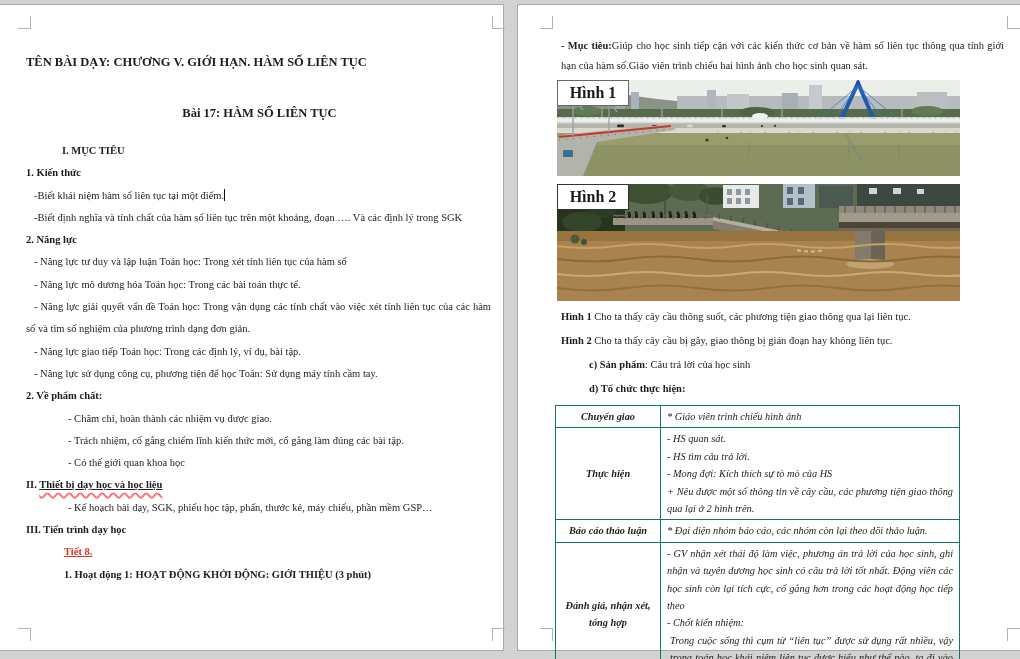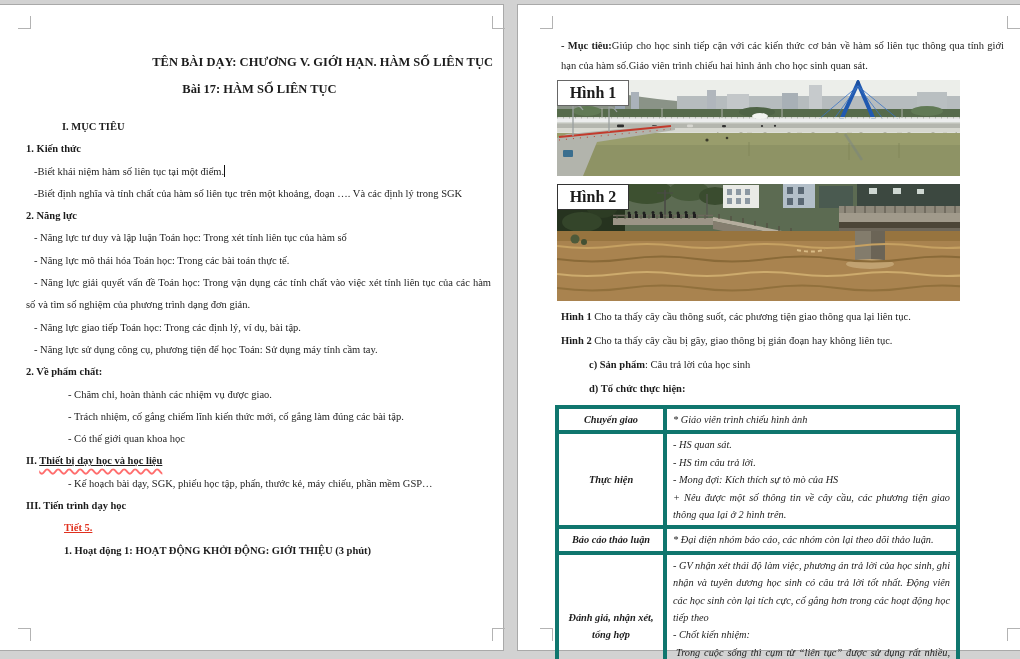--- a/index.html
+++ b/index.html
@@ -11,21 +11,21 @@
   .page-right{left:517px;width:512px;}
   
   .mark{position:absolute;width:12px;height:12px;}
   .mark.tl{border-right:1px solid #b3b3b3;border-bottom:1px solid #b3b3b3;top:11px;}
   .mark.tr{border-left:1px solid #b3b3b3;border-bottom:1px solid #b3b3b3;top:11px;}
   .mark.bl{border-right:1px solid #b3b3b3;border-top:1px solid #b3b3b3;top:623px;}
   .mark.br{border-left:1px solid #b3b3b3;border-top:1px solid #b3b3b3;top:623px;}
   
   .lp-content{padding:50px 10px 0 30px;font-size:10.5px;line-height:22.3px;}
   .lp-content p{margin:0;}
-  .t1{font-size:12.5px;font-weight:bold;text-align:right;line-height:15px;margin:0 0 12px 0!important;}
+  .t1{font-size:12.5px;font-weight:bold;text-align:left;line-height:15px;margin:0 0 36px 0!important;}
   .t2{font-size:12.5px;font-weight:bold;text-align:center;line-height:15px;margin:0 0 19px 0!important;}
   .t3{font-size:11px;font-weight:bold;text-align:center;line-height:15px;margin:0 0 8px 0!important;}
   .b{font-weight:bold;}
   .ind-a{padding-left:36px;}   
   .ind-b{padding-left:8px;}    
   .ind-c{padding-left:42px;}   
   .just{text-align:justify;text-indent:8px;padding-right:2px;}
   .u{text-decoration:underline;}
   .squiggle{text-decoration:underline wavy #ff6d6d;text-decoration-thickness:2px;text-underline-offset:3.5px;margin-top:33px;}
   .red{color:#e0301e;}
@@ -37,21 +37,21 @@
   .figure{position:relative;width:403px;}
   .fig1{height:96px;margin:4px 0 8px 0;}
   .fig2{height:117px;margin:0 0 6px 0;}
   .figure svg{display:block;width:100%;height:100%;}
   .fig-label{position:absolute;left:0;top:0;width:72px;height:26px;background:#fff;
              border:1px solid #333;box-sizing:border-box;font-size:16px;font-weight:bold;
              text-align:center;line-height:24px;}
   .cap-ind{padding-left:28px;}
   
   table.acts{border-collapse:collapse;width:405px;margin:6px 0 0 -2px;font-size:10.3px;line-height:17.4px;}
-  table.acts td{border:4px solid #0f766e;vertical-align:middle;padding:2px 6px;}
+  table.acts td{border:1px solid #0f766e;vertical-align:middle;padding:2px 6px;}
   td.lbl{width:92px;text-align:center;font-weight:bold;font-style:italic;padding:2px 3px;}
   td.cnt div{margin:0;font-style:italic;}
   .t-ind{padding-left:3px;}
   
   .drag-handle{position:absolute;left:7px;top:201px;width:14px;height:18px;}
 </style>
 </head>
 <body>
 
 <div class="drag-handle">
@@ -73,34 +73,34 @@
 
   <div class="lp-content">
     <p class="t1">TÊN BÀI DẠY: CHƯƠNG V. GIỚI HẠN. HÀM SỐ LIÊN TỤC</p>
     <p class="t2">Bài 17: HÀM SỐ LIÊN TỤC</p>
     <p class="b ind-a">I. MỤC TIÊU</p>
     <p class="b">1. Kiến thức</p>
     <p class="ind-b"><span>-Biết khái niệm hàm số liên tục tại một điểm.</span><span class="cursor"></span></p>
     <p class="ind-b">-Biết định nghĩa và tính chất của hàm số liên tục trên một khoảng, đoạn …. Và các định lý trong SGK</p>
     <p class="b">2. Năng lực</p>
     <p class="ind-b">- Năng lực tư duy và lập luận Toán học: Trong xét tính liên tục của hàm số</p>
-    <p class="ind-b">- Năng lực mô thái hóa Toán học: Trong các bài toán thực tế.</p>
+    <p class="ind-b">- Năng lực mô dương hóa Toán học: Trong các bài toán thực tế.</p>
     <p class="just">- Năng lực giải quyết vấn đề Toán học: Trong vận dụng các tính chất vào việc xét tính liên tục của các hàm số và tìm số nghiệm của phương trình dạng đơn giản.</p>
     <p class="ind-b">- Năng lực giao tiếp Toán học: Trong các định lý, ví dụ, bài tập.</p>
     <p class="ind-b">- Năng lực sử dụng công cụ, phương tiện để học Toán: Sử dụng máy tính cầm tay.</p>
     <p class="b">2. Về phẩm chất:</p>
     <p class="ind-c">- Chăm chỉ, hoàn thành các nhiệm vụ được giao.</p>
     <p class="ind-c">- Trách nhiệm, cố gắng chiếm lĩnh kiến thức mới, cố gắng làm đúng các bài tập.</p>
     <p class="ind-c">- Có thế giới quan khoa học</p>
     <p class="b">
       <span>II. </span><span class="u"><span class="squiggle">Thiết bị dạy học và học liệu</span></span>
     </p>
     <p class="ind-c">- Kế hoạch bài dạy, SGK, phiếu học tập, phấn, thước kẻ, máy chiếu, phần mềm GSP…</p>
     <p class="b">III. Tiến trình dạy học</p>
-    <p class="b red u ind-c" style="padding-left:38px"><span>Tiết 5.</span></p>
+    <p class="b red u ind-c" style="padding-left:38px"><span>Tiết 8.</span></p>
     <p class="b" style="padding-left:38px">1. Hoạt động 1:  HOẠT ĐỘNG KHỞI ĐỘNG: GIỚI THIỆU (3 phút)</p>
   </div>
 </div>
 
 <div class="page page-right">
   <div class="mark tl" style="left:22px"></div>
   <div class="mark tr" style="left:489px"></div>
   <div class="mark bl" style="left:22px"></div>
   <div class="mark br" style="left:489px"></div>
 

